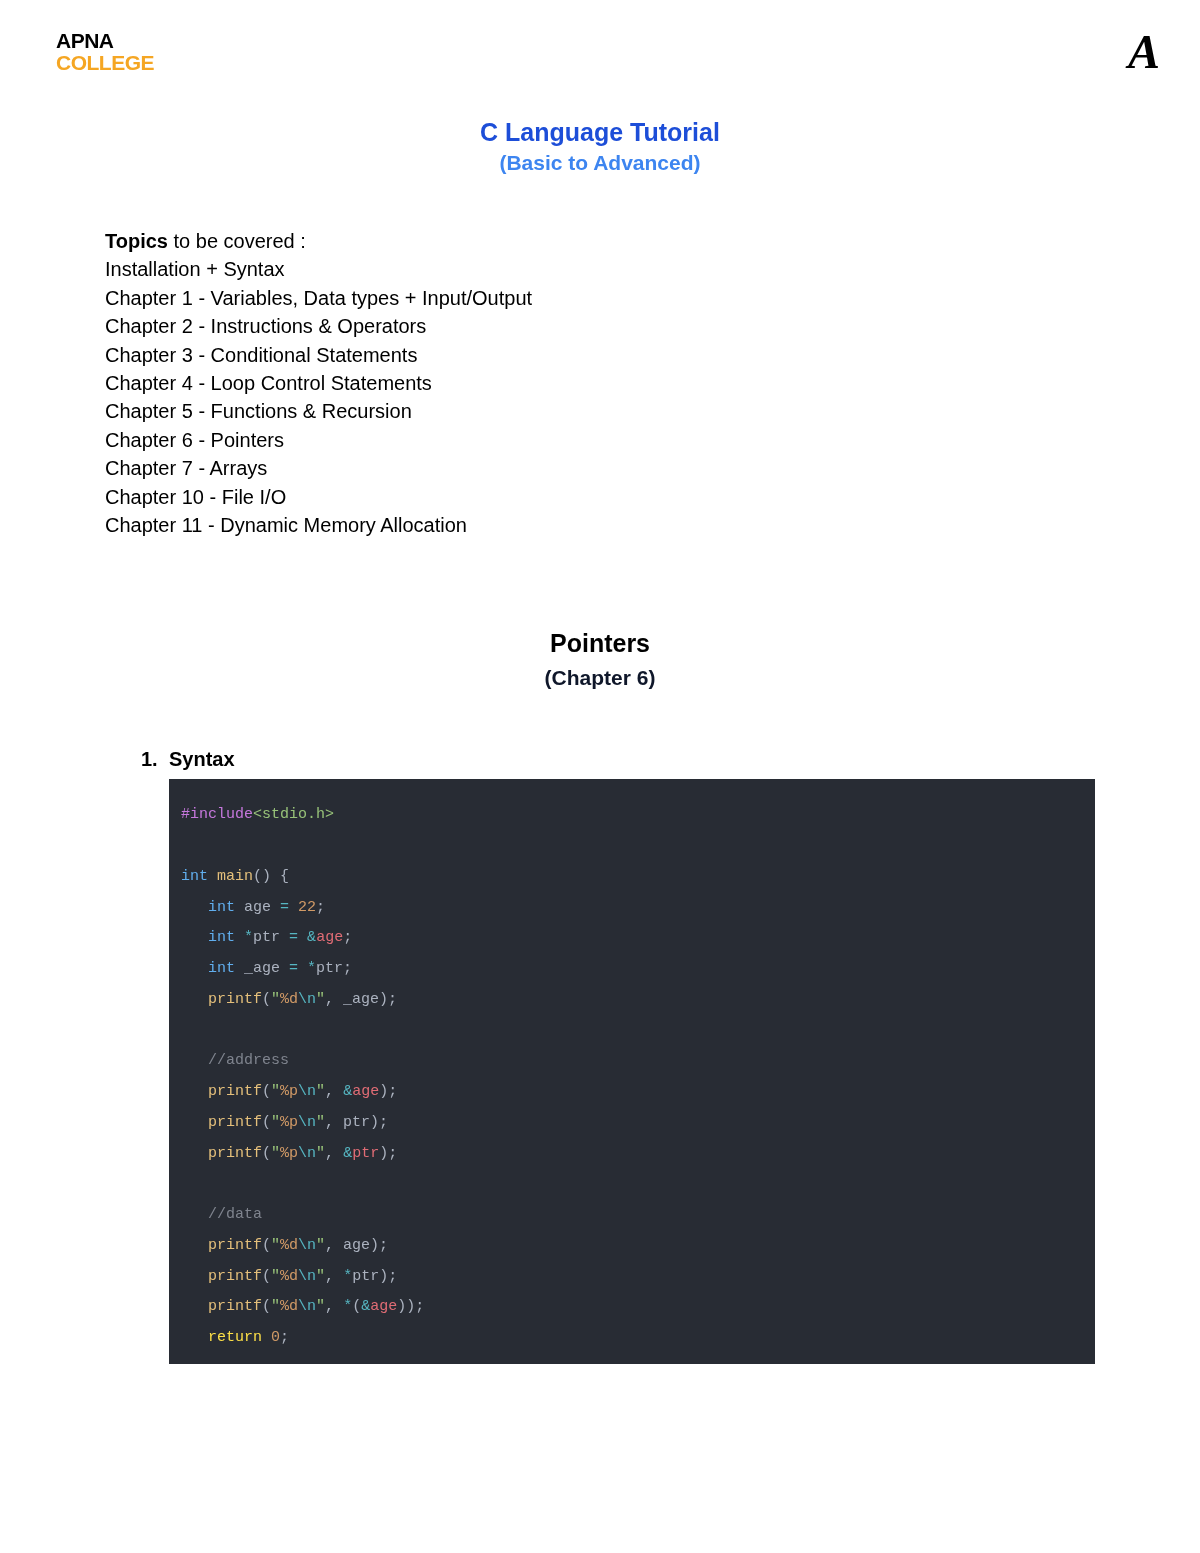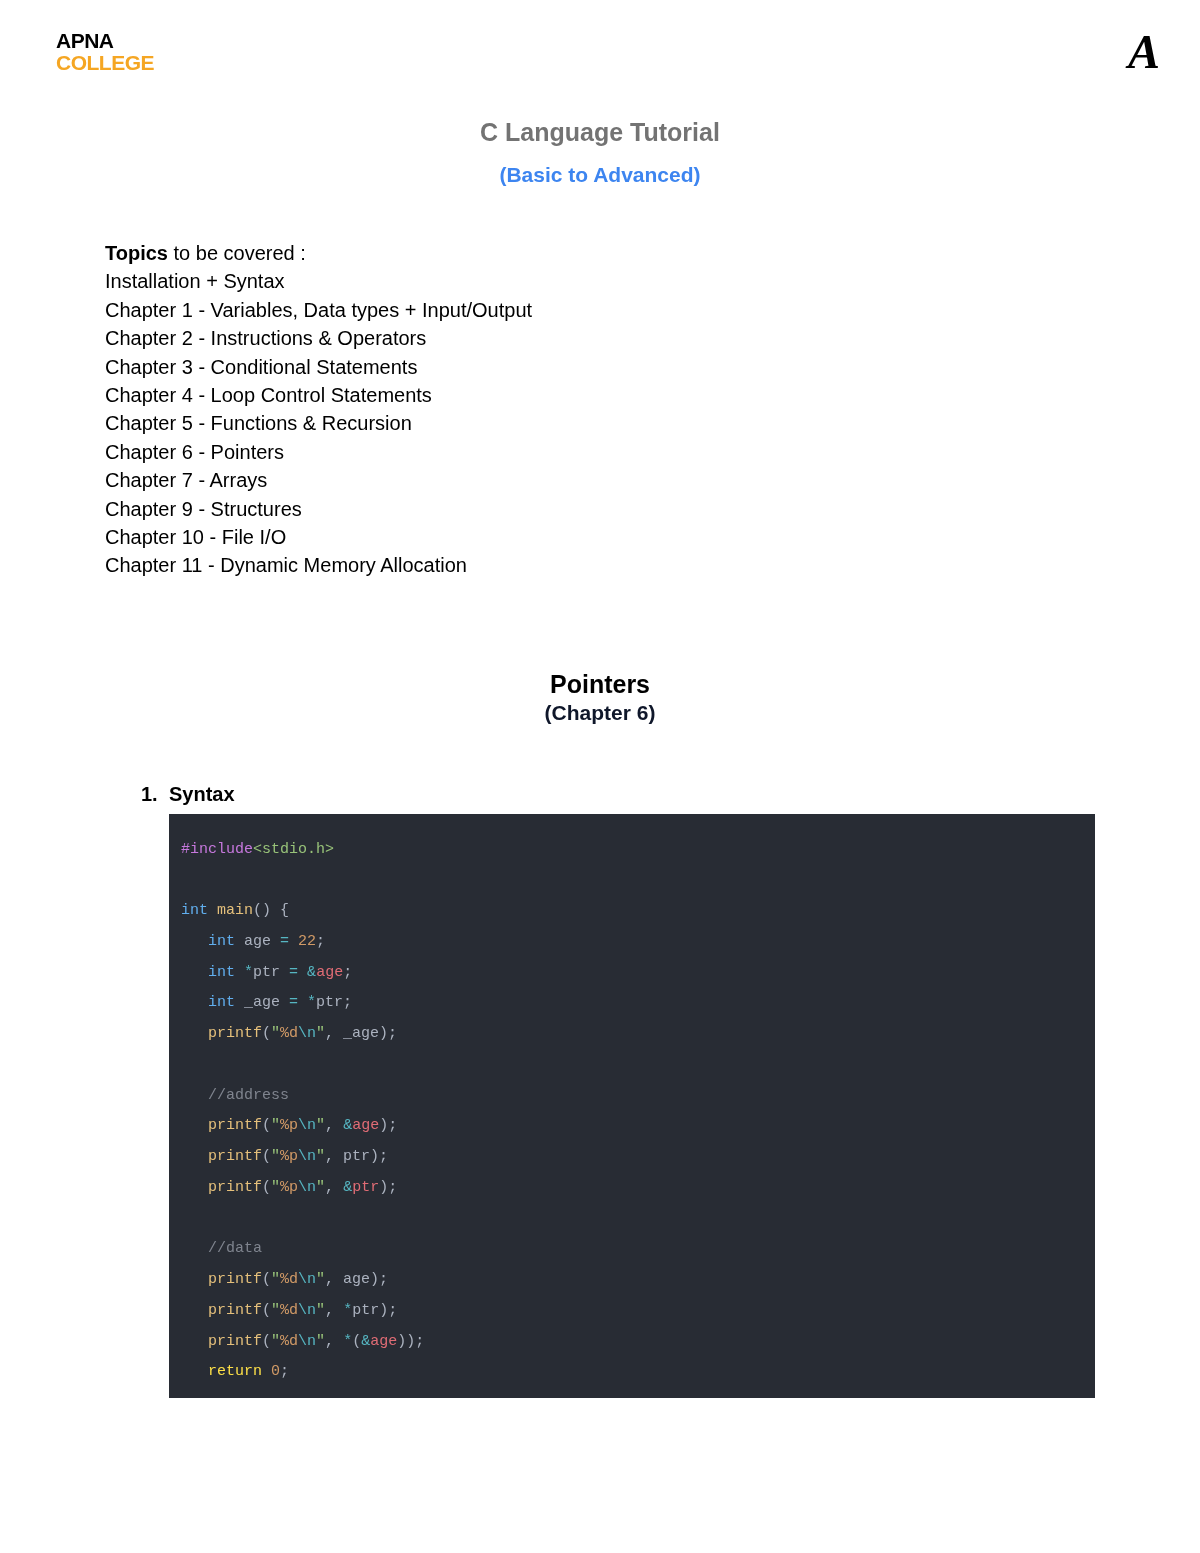--- a/index.html
+++ b/index.html
@@ -53,22 +53,22 @@
       left: 105px;
       right: 105px;
     }
     .title-block {
       text-align: center;
       margin-bottom: 52px;
     }
     .main-title {
       font-size: 25px;
       font-weight: bold;
-      color: #737373;
-      margin-bottom: 16px;
+      color: #1d4ed8;
+      margin-bottom: 4px;
     }
     .subtitle {
       font-size: 21px;
       font-weight: bold;
       color: #3d85f0;
     }
     .topics {
       font-size: 20px;
       line-height: 1.42;
       color: #000000;
@@ -81,21 +81,21 @@
       display: block;
     }
     .chapter-block {
       text-align: center;
       margin-bottom: 58px;
     }
     .chapter-title {
       font-size: 25px;
       font-weight: bold;
       color: #000000;
-      margin-bottom: 2px;
+      margin-bottom: 8px;
     }
     .chapter-subtitle {
       font-size: 21px;
       font-weight: bold;
       color: #0f172a;
     }
     .section {
       margin-left: 36px;
     }
     .section-heading {
@@ -154,21 +154,20 @@
     <span class="topics-label">Topics</span><span> to be covered :</span>
     <div id="topics-items">
         <span class="topics-item">Installation + Syntax</span>
         <span class="topics-item">Chapter 1 - Variables, Data types + Input/Output</span>
         <span class="topics-item">Chapter 2 - Instructions &amp; Operators</span>
         <span class="topics-item">Chapter 3 - Conditional Statements</span>
         <span class="topics-item">Chapter 4 - Loop Control Statements</span>
         <span class="topics-item">Chapter 5 - Functions &amp; Recursion</span>
         <span class="topics-item">Chapter 6 - Pointers</span>
         <span class="topics-item">Chapter 7 - Arrays</span>
-        <span class="topics-item">Chapter 9 - Structures</span>
         <span class="topics-item">Chapter 10 - File I/O</span>
         <span class="topics-item">Chapter 11 - Dynamic Memory Allocation</span>
       </div>
   </div>
 
   <div class="chapter-block">
     <div class="chapter-title">Pointers</div>
     <div class="chapter-subtitle">(Chapter 6)</div>
   </div>
 

